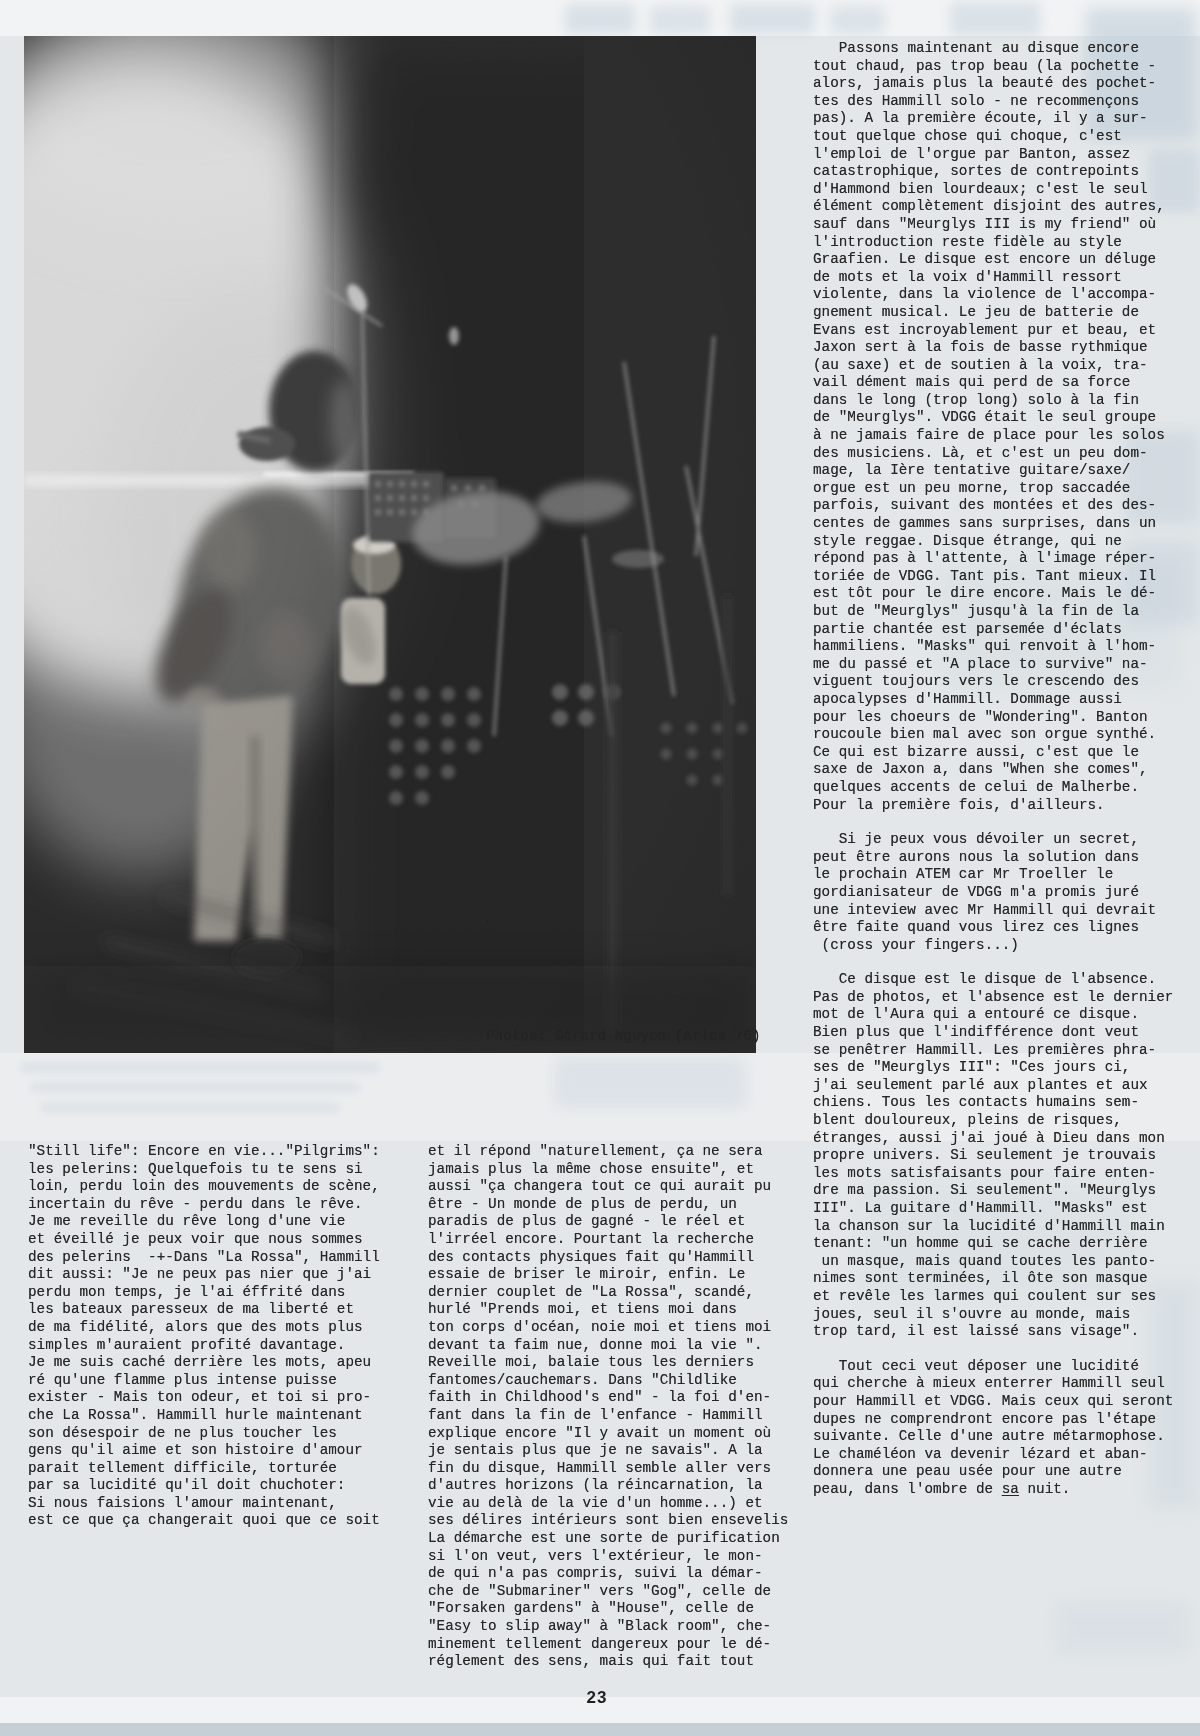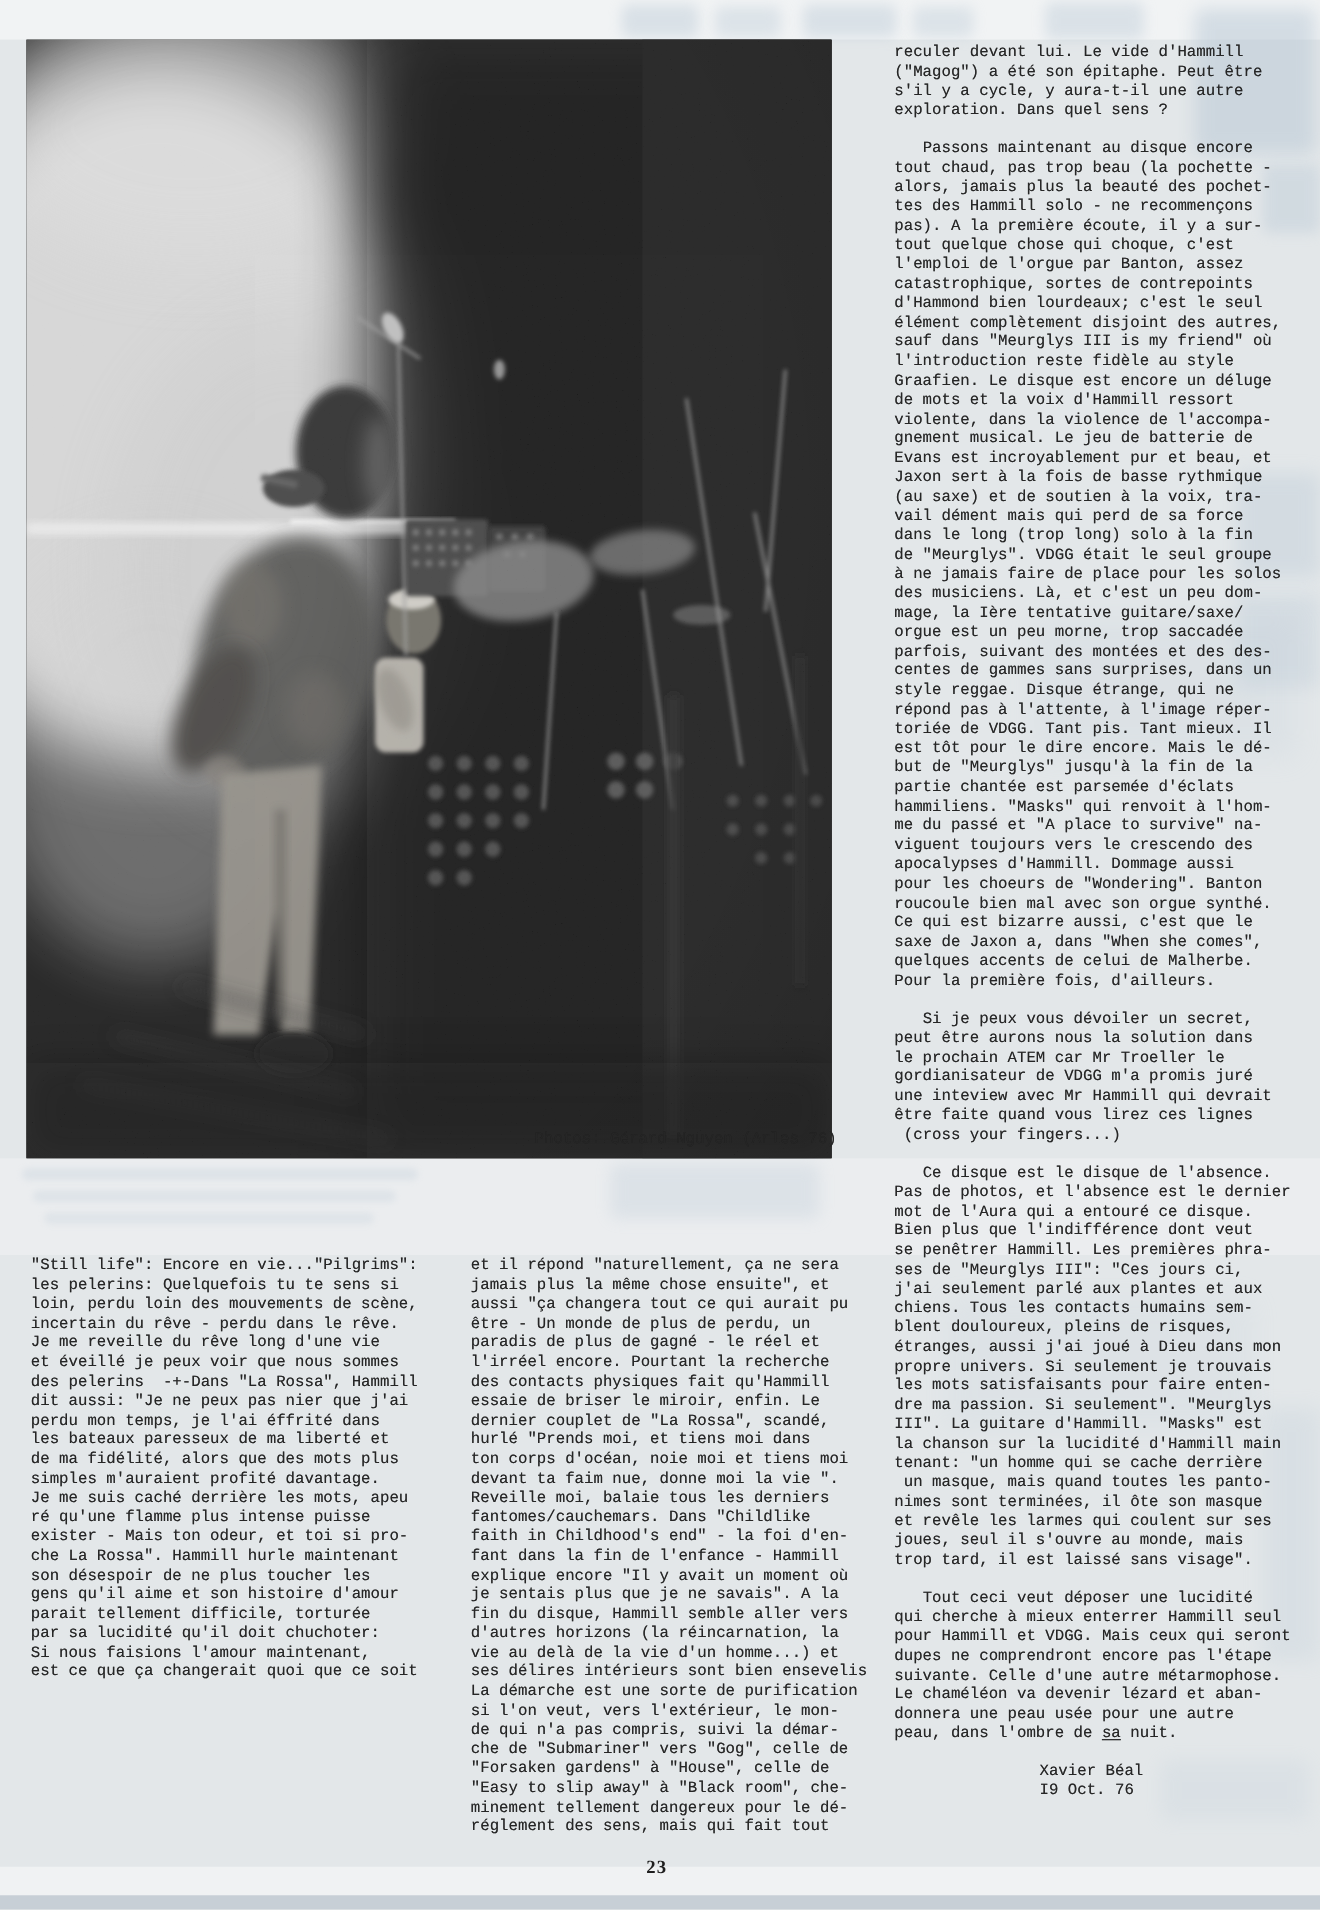--- a/index.html
+++ b/index.html
@@ -35,21 +35,21 @@
   .u{text-decoration:underline;text-underline-offset:2px;}
   .caption{
     position:absolute;left:486px;top:1028px;
     font-size:14.3px;color:#262626;
     text-shadow:0 0 0.5px rgba(20,20,20,.55);
     white-space:pre;
   }
   .pagenum{
     position:absolute;left:557px;top:1688px;width:80px;
     text-align:center;
-    font-family:Liberation Serif, serif;
+    font-family:Liberation Sans, sans-serif;
     font-weight:bold;font-size:17px;color:#1e1e1e;
     letter-spacing:1px;
   }
 </style>
 </head>
 <body>
 
 <div class="page">
 
   <div class="band" style="top:0;height:36px;background:rgba(255,255,255,.5);"></div>
@@ -227,24 +227,20 @@
       <rect x="0" y="930" width="732" height="87" fill="#101010" opacity="0.55" filter="url(#b16)"></rect>
 
       <rect width="732" height="1017" fill="url(#vig)" opacity="0.55"></rect>
       <rect width="732" height="1017" fill="#ffffff" filter="url(#grain)" opacity="0.10"></rect>
     </svg>
   </div>
 
   <div class="caption">Photos: Gérard Nguyen (Arles 76)</div>
 
   <div class="col col-right">
-    <div class="para">reculer devant lui. Le vide d'Hammill
-("Magog") a été son épitaphe. Peut être
-s'il y a cycle, y aura-t-il une autre
-exploration. Dans quel sens ?</div>
     <div class="para">   Passons maintenant au disque encore
 tout chaud, pas trop beau (la pochette -
 alors, jamais plus la beauté des pochet-
 tes des Hammill solo - ne recommençons
 pas). A la première écoute, il y a sur-
 tout quelque chose qui choque, c'est
 l'emploi de l'orgue par Banton, assez
 catastrophique, sortes de contrepoints
 d'Hammond bien lourdeaux; c'est le seul
 élément complètement disjoint des autres,
@@ -311,21 +307,20 @@
 joues, seul il s'ouvre au monde, mais
 trop tard, il est laissé sans visage".</div>
     <div class="para"><span>   Tout ceci veut déposer une lucidité
 qui cherche à mieux enterrer Hammill seul
 pour Hammill et VDGG. Mais ceux qui seront
 dupes ne comprendront encore pas l'étape
 suivante. Celle d'une autre métarmophose.
 Le chaméléon va devenir lézard et aban-
 donnera une peau usée pour une autre
 peau, dans l'ombre de </span><span class="u">sa</span><span> nuit.</span></div>
-    <div class="sig"><span>Xavier Béal</span><br><span>I9 Oct. 76</span></div>
   </div>
 
   <div class="col col-left">
     <div class="para">"Still life": Encore en vie..."Pilgrims":
 les pelerins: Quelquefois tu te sens si
 loin, perdu loin des mouvements de scène,
 incertain du rêve - perdu dans le rêve.
 Je me reveille du rêve long d'une vie
 et éveillé je peux voir que nous sommes
 des pelerins  -+-Dans "La Rossa", Hammill

